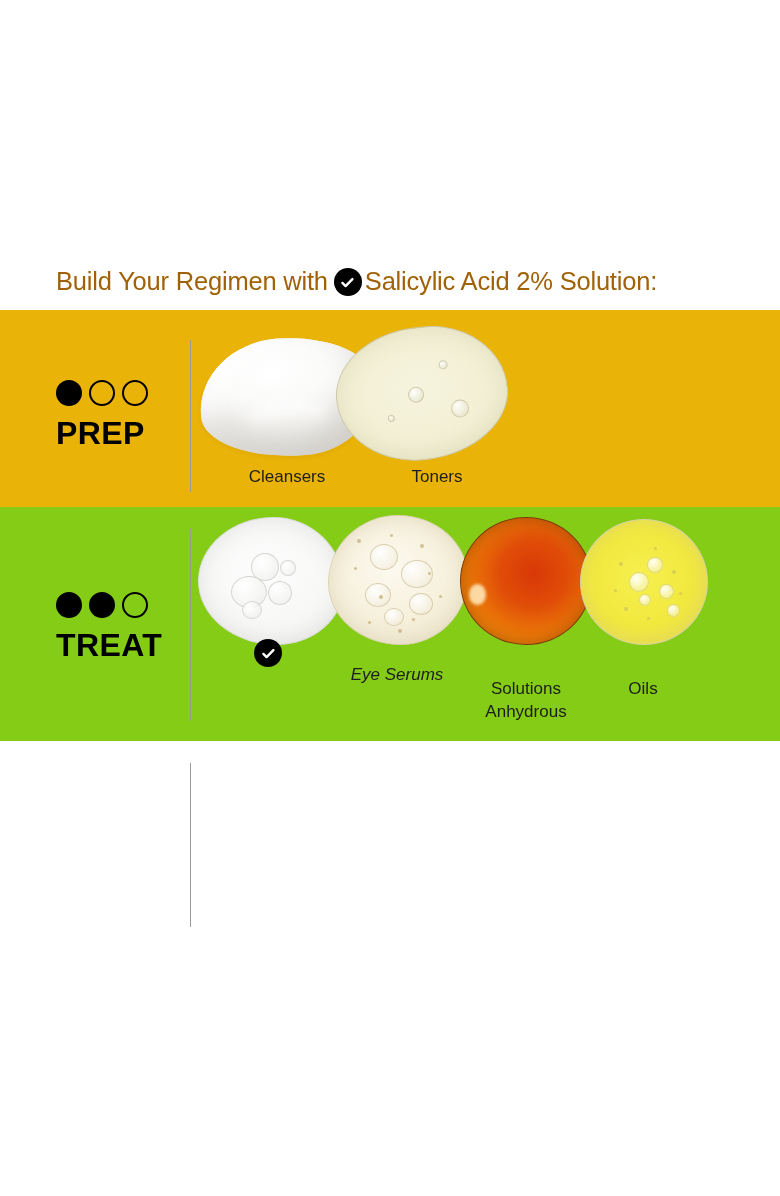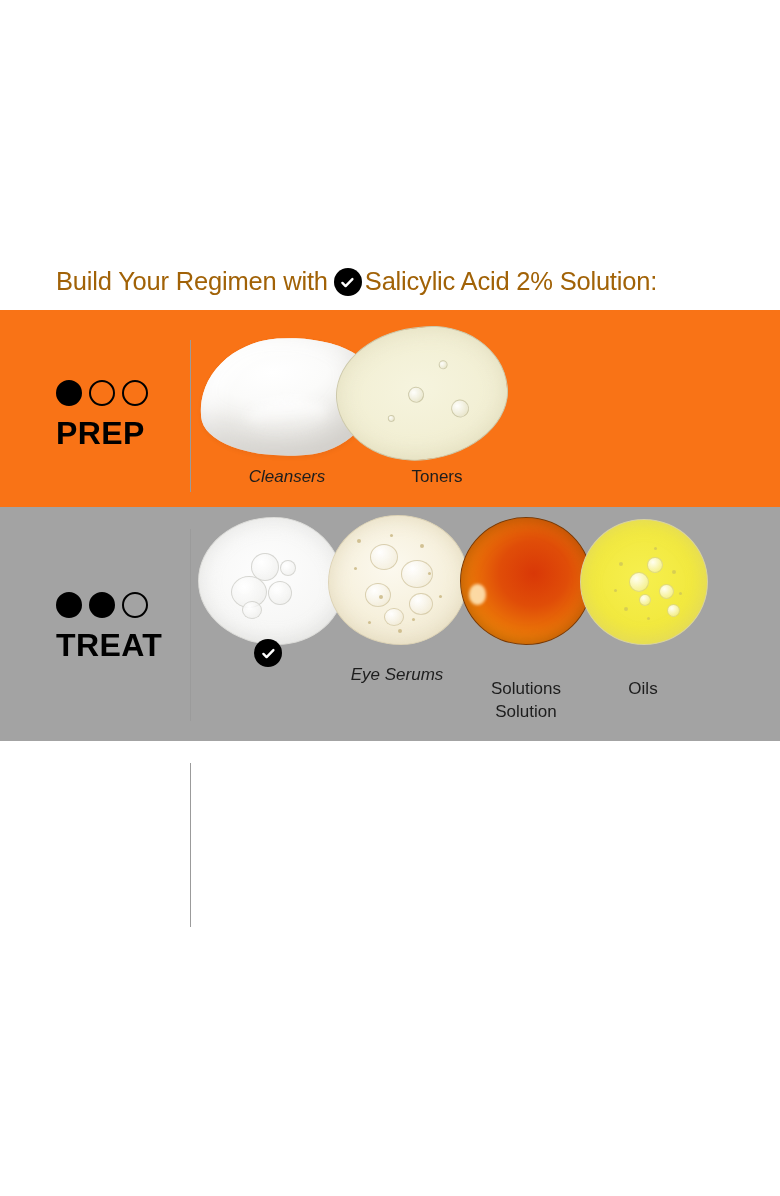--- a/index.html
+++ b/index.html
@@ -44,22 +44,22 @@
     top: 1px;
   }
   .check-badge svg { display: block; }
 
   
   .row {
     position: absolute;
     left: 0;
     width: 780px;
   }
-  .row.prep  { top: 310px;  height: 197px; background: #f97316; }
-  .row.treat { top: 507px;  height: 234px; background: #a3a3a3; }
+  .row.prep  { top: 310px;  height: 197px; background: #eab308; }
+  .row.treat { top: 507px;  height: 234px; background: #84cc16; }
   .row.seal  { top: 741px;  height: 205px; background: #ffffff; }
 
   
   .stage {
     position: absolute;
     left: 56px;
   }
   .row.prep  .stage { top: 70px; }
   .row.treat .stage { top: 85px; }
   .row.seal  .stage { top: 70px; }
@@ -314,21 +314,21 @@
   <div class="swatches">
     <div class="swatch sw-cleanser"></div>
 
     <div class="swatch sw-toner">
       <span class="bub" style="left:42%;top:44%;width:14px;height:14px;"></span>
       <span class="bub" style="left:66%;top:58%;width:16px;height:16px;"></span>
       <span class="bub" style="left:62%;top:27%;width:7px;height:7px;"></span>
       <span class="bub" style="left:28%;top:63%;width:5px;height:5px;"></span>
     </div>
 
-    <div class="caption" style="left:6px; top:155px; width:170px;font-style:italic;">Cleansers</div>
+    <div class="caption" style="left:6px; top:155px; width:170px;">Cleansers</div>
     <div class="caption" style="left:161px; top:155px; width:160px;">Toners</div>
   </div>
 </div>
 
 <div class="row treat">
 
   <div class="stage">
     <div class="dots">
       <span class="dot filled"></span>
       <span class="dot filled"></span>
@@ -388,21 +388,21 @@
       <svg width="17" height="17" viewBox="0 0 17 17" aria-hidden="true">
         <path d="M3.4 8.9 L6.6 12.1 L13.4 5.1" fill="none" stroke="#ffffff" stroke-width="2.4" stroke-linecap="round" stroke-linejoin="round"></path>
       </svg>
     </div>
 
 
     <div class="caption" style="left:130px; top:156px; width:142px;font-style:italic;">Eye Serums</div>
 
     <div class="caption multiline" style="left:262px; top:170px; width:136px;">
       <span>Solutions</span><br>
-      <span>Solution</span>
+      <span>Anhydrous</span>
     </div>
 
     <div class="caption" style="left:384px; top:170px; width:126px;">Oils</div>
   </div>
 </div>
 
 <div class="row seal">
 
 
   <div class="divider"></div>

